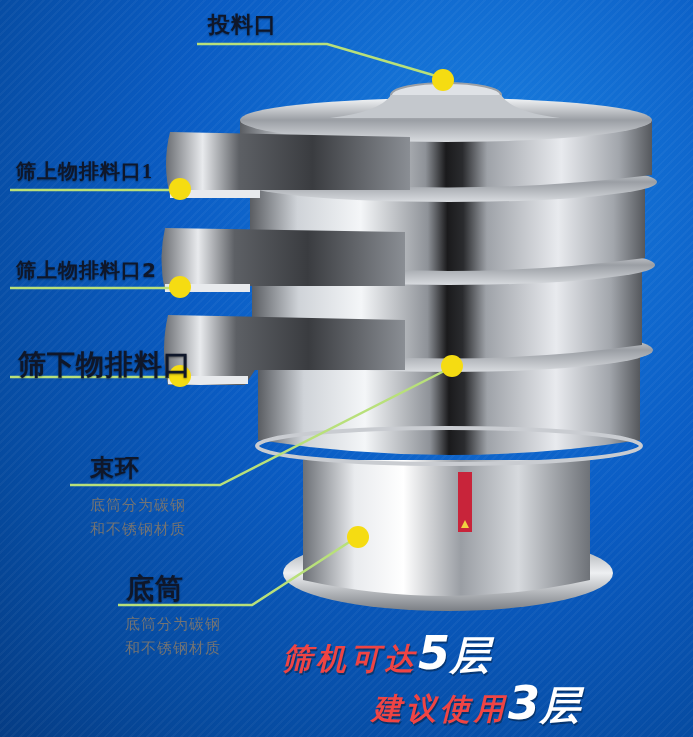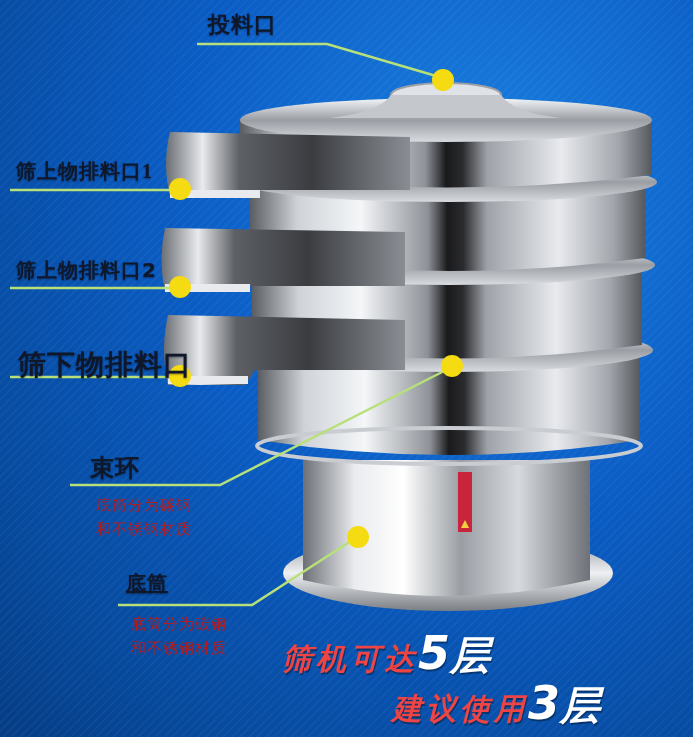--- a/index.html
+++ b/index.html
@@ -5,21 +5,21 @@
   html,body{margin:0;padding:0;}
   body{width:693px;height:737px;overflow:hidden;position:relative;
     font-family:"DejaVu Sans","Liberation Sans",sans-serif;
     background:
       repeating-linear-gradient(135deg, rgba(255,255,255,0.035) 0 2px, rgba(0,0,0,0) 2px 6px),
       radial-gradient(ellipse at 70% 25%, #1a7fe0 0%, #0a5cc4 45%, #064a9e 80%, #053c84 100%);
   }
   .stage{position:absolute;left:0;top:0;width:693px;height:737px;}
   svg.machine{position:absolute;left:0;top:0;}
   .label{position:absolute;color:#0f172a;font-weight:bold;white-space:nowrap;letter-spacing:1px;text-shadow:0 1px 2px rgba(0,0,0,0.4);}
-  .desc{position:absolute;color:#b91c1c;font-size:15px;line-height:24px;letter-spacing:1px;margin-left:6px;}
+  .desc{position:absolute;color:#737373;font-size:15px;line-height:24px;letter-spacing:1px;}
   .slogan{position:absolute;font-weight:bold;font-style:italic;white-space:nowrap;}
   .slogan .y{color:#ef4444;font-size:30px;letter-spacing:4px;text-shadow:1px 2px 0 rgba(0,0,0,0.35);}
   .slogan .w{color:#ffffff;font-size:46px;text-shadow:1px 2px 0 rgba(0,0,0,0.35);}
   .slogan .w2{color:#ffffff;font-size:40px;text-shadow:1px 2px 0 rgba(0,0,0,0.35);}
 </style>
 </head>
 <body>
 
 <div class="stage">
 
@@ -116,26 +116,26 @@
   <div class="label" style="left:16px;top:158px;font-size:20px;font-family:Liberation Serif, serif;">筛上物排料口1</div>
   <div class="label" style="left:16px;top:257px;font-size:20px;">筛上物排料口2</div>
   <div class="label" style="left:18px;top:346px;font-size:28px;">筛下物排料口</div>
 
   <div class="label" style="left:90px;top:452px;font-size:24px;">束环</div>
   <div class="desc" style="left:90px;top:493px;">
     <div>底筒分为碳钢</div>
     <div>和不锈钢材质</div>
   </div>
 
-  <div class="label" style="left:126px;top:570px;font-size:20px;text-decoration:underline;">底筒</div>
+  <div class="label" style="left:126px;top:570px;font-size:28px;">底筒</div>
   <div class="desc" style="left:125px;top:612px;">
     <div>底筒分为碳钢</div>
     <div>和不锈钢材质</div>
   </div>
 
   <div class="slogan" style="left:282px;top:626px;">
     <span class="y">筛机可达</span><span class="w">5</span><span class="w2">层</span>
   </div>
-  <div class="slogan" style="left:392px;top:676px;">
+  <div class="slogan" style="left:372px;top:676px;">
     <span class="y">建议使用</span><span class="w">3</span><span class="w2">层</span>
   </div>
 
 </div>
 
 </body></html>

